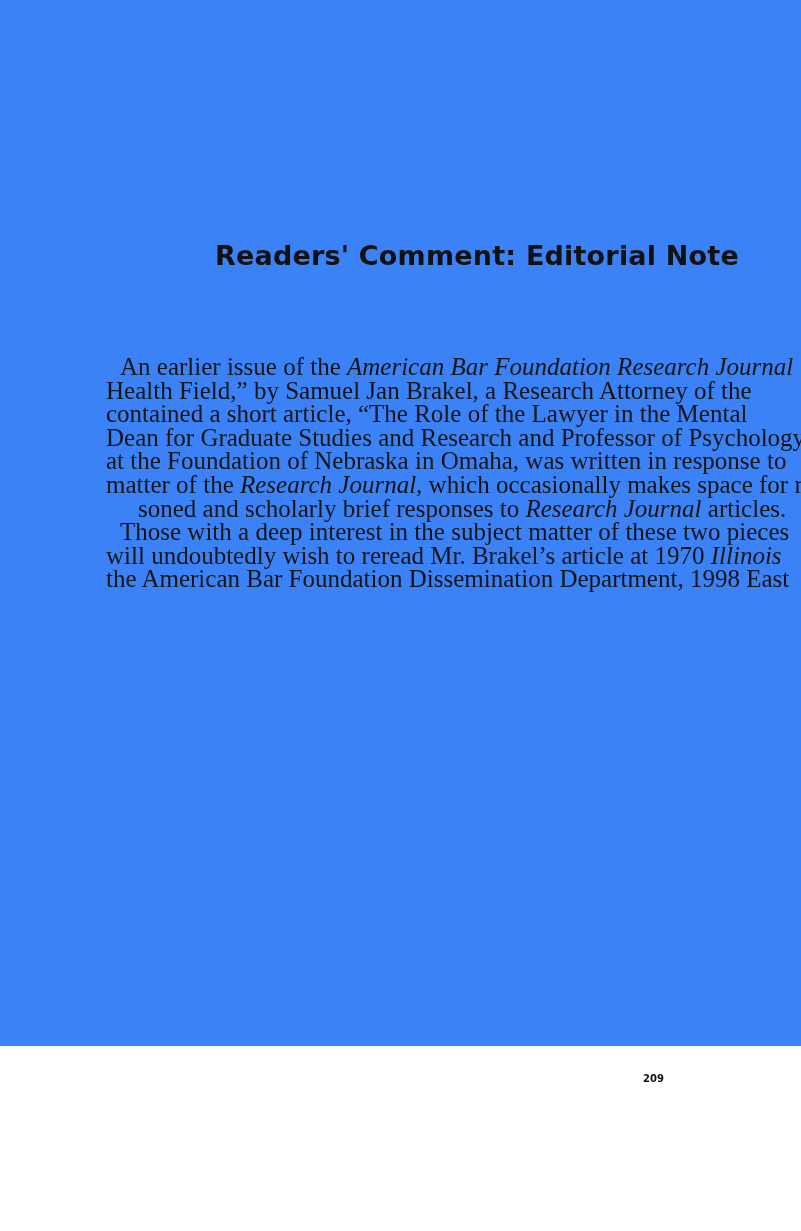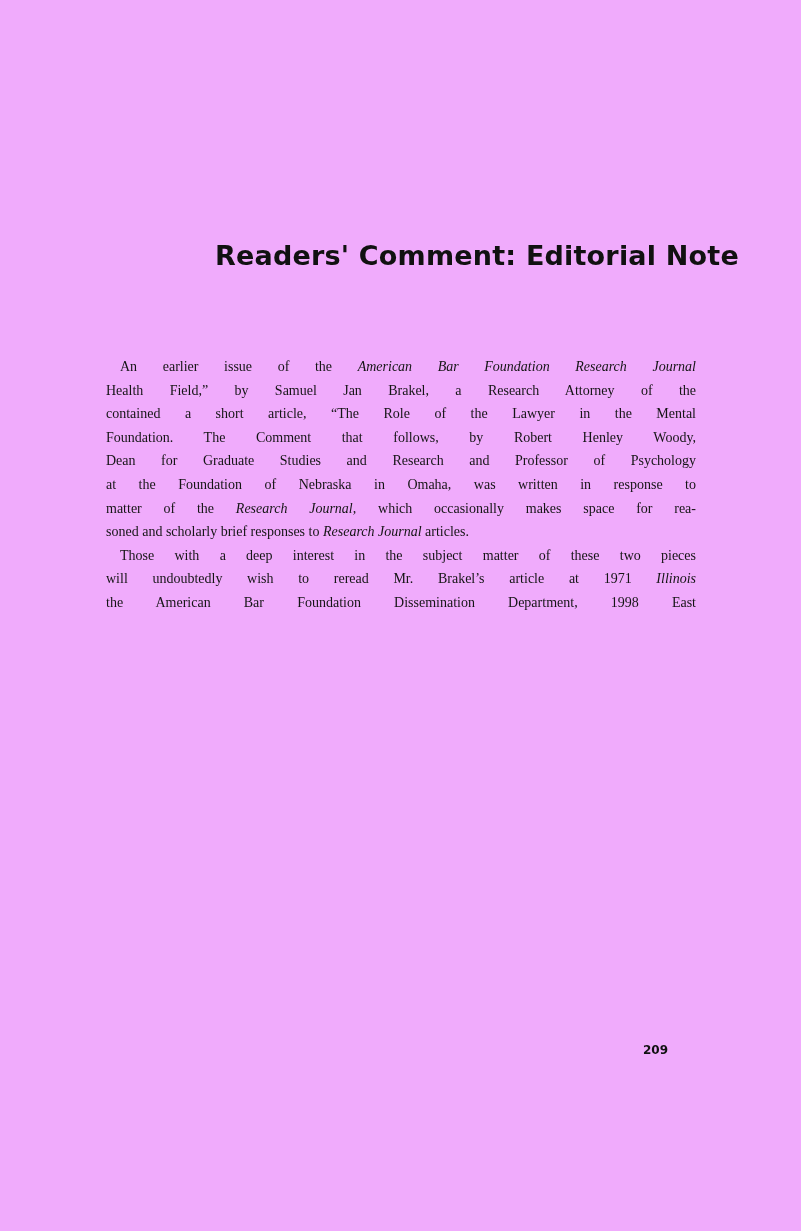--- a/index.html
+++ b/index.html
@@ -1,50 +1,49 @@
 <!DOCTYPE html>
 <html><head>
 <meta charset="utf-8">
 <style>
   html, body { margin: 0; padding: 0; background: #ffffff; }
   body { width: 801px; height: 1231px; position: relative; overflow: hidden; }
-  .page { position: absolute; left: 0; top: 0; width: 801px; height: 1231px; background: #f0abfc; }
+  .page { position: absolute; left: 0; top: 0; width: 801px; height: 1046px; background: #3b82f6; }
   .title {
     position: absolute; left: 215px; top: 240px; width: 480px;
     font-family: "DejaVu Sans", sans-serif; font-weight: bold;
     font-size: 27px; color: #111; white-space: nowrap; letter-spacing: 0.2px;
   }
   .body-text {
     position: absolute; left: 106px; top: 355px; width: 590px;
-    font-family: "Liberation Serif", serif; font-size: 14px; color: #151515;
+    font-family: "Liberation Serif", serif; font-size: 25px; color: #151515;
     line-height: 23.6px;
   }
   .line { display: block; text-align: justify; text-align-last: justify; white-space: nowrap; height: 23.6px; }
   .line.last { text-align-last: left; }
   .line.indent { padding-left: 14px; }
   .line span.inner { display: inline-block; width: 100%; text-align: justify; text-align-last: justify; }
-  .line.last span.inner { text-align-last: left; }
+  .line.last span.inner { text-align-last: left; margin-left: 32px; }
   i { font-style: italic; }
   .page-number {
-    position: absolute; left: 643px; top: 1043px;
-    font-family: "DejaVu Sans", sans-serif; font-weight: bold; font-size: 12px; color: #111;
+    position: absolute; left: 643px; top: 1073px;
+    font-family: "DejaVu Sans", sans-serif; font-weight: bold; font-size: 10px; color: #111;
   }
 </style>
 </head>
 <body>
 
 <div class="page">
   <div class="title">Readers' Comment: Editorial Note</div>
   <div class="body-text" id="body-text">
       <div class="line indent"><span class="inner"><span>An earlier issue of the </span><i>American Bar Foundation Research Journal</i></span></div>
       <div class="line"><span class="inner"><span>Health Field,” by Samuel Jan Brakel, a Research Attorney of the</span></span></div>
       <div class="line"><span class="inner"><span>contained a short article, “The Role of the Lawyer in the Mental</span></span></div>
-      <div class="line"><span class="inner"><span>Foundation. The Comment that follows, by Robert Henley Woody,</span></span></div>
       <div class="line"><span class="inner"><span>Dean for Graduate Studies and Research and Professor of Psychology</span></span></div>
       <div class="line"><span class="inner"><span>at the Foundation of Nebraska in Omaha, was written in response to</span></span></div>
       <div class="line"><span class="inner"><span>matter of the </span><i>Research Journal,</i><span> which occasionally makes space for rea-</span></span></div>
       <div class="line last"><span class="inner"><span>soned and scholarly brief responses to </span><i>Research Journal</i><span> articles.</span></span></div>
       <div class="line indent"><span class="inner"><span>Those with a deep interest in the subject matter of these two pieces</span></span></div>
-      <div class="line"><span class="inner"><span>will undoubtedly wish to reread Mr. Brakel’s article at 1971 </span><i>Illinois</i></span></div>
+      <div class="line"><span class="inner"><span>will undoubtedly wish to reread Mr. Brakel’s article at 1970 </span><i>Illinois</i></span></div>
       <div class="line"><span class="inner"><span>the American Bar Foundation Dissemination Department, 1998 East</span></span></div>
     </div>
   <div class="page-number">209</div>
 </div>
 
 </body></html>

